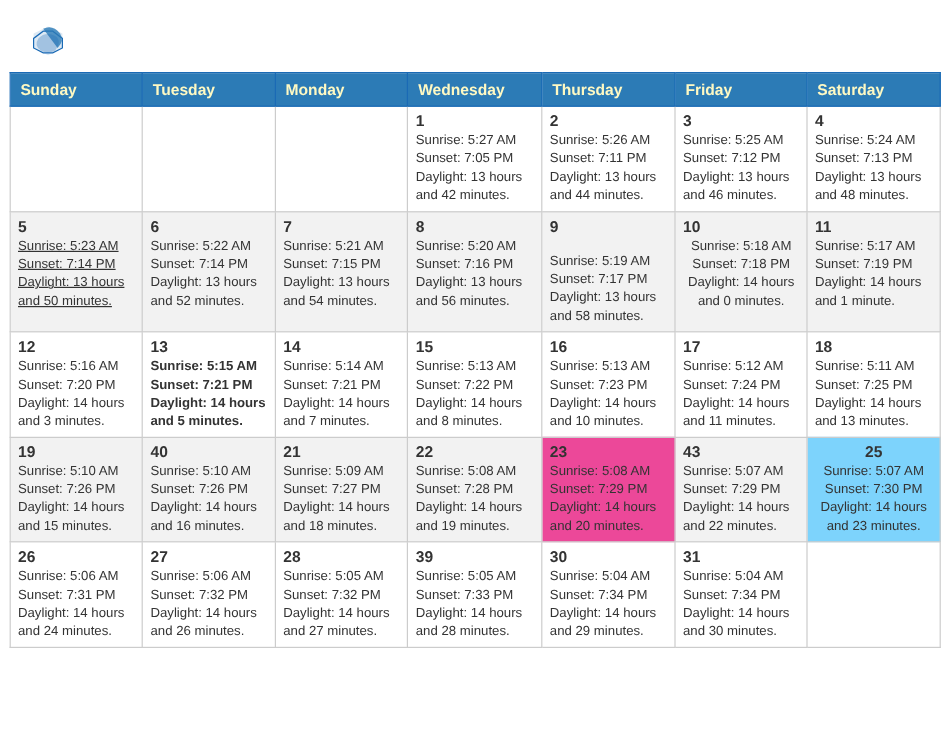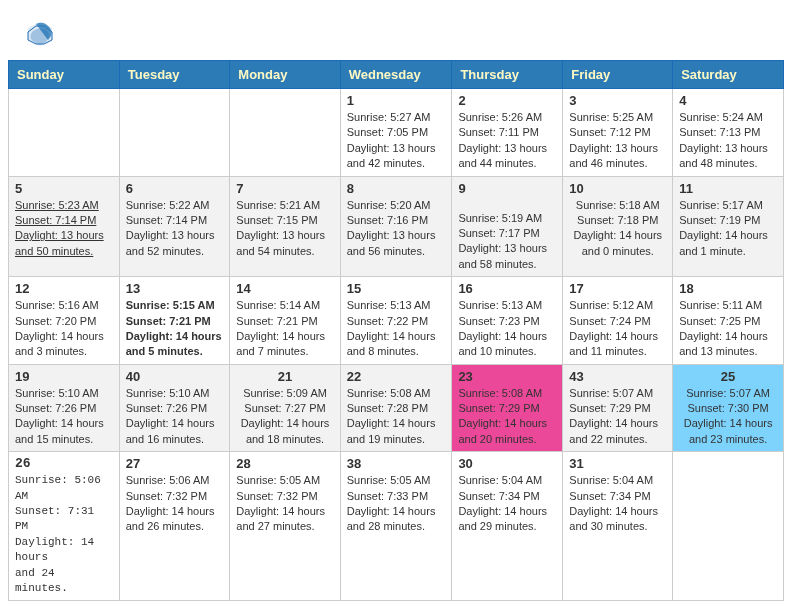--- a/index.html
+++ b/index.html
@@ -282,21 +282,21 @@
 Daylight: 14 hours
 and 15 minutes.</div>
           </td>
           <td style="background: rgb(242, 242, 242);">
             <span class="day-num">40</span>
             <div class="day-info" style="white-space: pre-line;">Sunrise: 5:10 AM
 Sunset: 7:26 PM
 Daylight: 14 hours
 and 16 minutes.</div>
           </td>
-          <td style="background: rgb(242, 242, 242); text-align: center;">
+          <td style="background: rgb(242, 242, 242);">
             <span class="day-num">21</span>
             <div class="day-info" style="white-space: pre-line;">Sunrise: 5:09 AM
 Sunset: 7:27 PM
 Daylight: 14 hours
 and 18 minutes.</div>
           </td>
           <td style="background: rgb(242, 242, 242);">
             <span class="day-num">22</span>
             <div class="day-info" style="white-space: pre-line;">Sunrise: 5:08 AM
 Sunset: 7:28 PM
@@ -319,21 +319,21 @@
           </td>
           <td style="background: #7dd3fc; text-align: center;">
             <span class="day-num">25</span>
             <div class="day-info" style="white-space: pre-line;">Sunrise: 5:07 AM
 Sunset: 7:30 PM
 Daylight: 14 hours
 and 23 minutes.</div>
           </td>
         </tr>
         <tr>
-          <td style="background: rgb(255, 255, 255); font-family: Liberation Mono, monospace;">
+          <td style="background: rgb(255, 255, 255);">
             <span class="day-num">26</span>
             <div class="day-info" style="white-space: pre-line;">Sunrise: 5:06 AM
 Sunset: 7:31 PM
 Daylight: 14 hours
 and 24 minutes.</div>
           </td>
           <td style="background: rgb(255, 255, 255);">
             <span class="day-num">27</span>
             <div class="day-info" style="white-space: pre-line;">Sunrise: 5:06 AM
 Sunset: 7:32 PM
@@ -341,21 +341,21 @@
 and 26 minutes.</div>
           </td>
           <td style="background: rgb(255, 255, 255);">
             <span class="day-num">28</span>
             <div class="day-info" style="white-space: pre-line;">Sunrise: 5:05 AM
 Sunset: 7:32 PM
 Daylight: 14 hours
 and 27 minutes.</div>
           </td>
           <td style="background: rgb(255, 255, 255);">
-            <span class="day-num">38</span>
+            <span class="day-num">39</span>
             <div class="day-info" style="white-space: pre-line;">Sunrise: 5:05 AM
 Sunset: 7:33 PM
 Daylight: 14 hours
 and 28 minutes.</div>
           </td>
           <td style="background: rgb(255, 255, 255);">
             <span class="day-num">30</span>
             <div class="day-info" style="white-space: pre-line;">Sunrise: 5:04 AM
 Sunset: 7:34 PM
 Daylight: 14 hours

